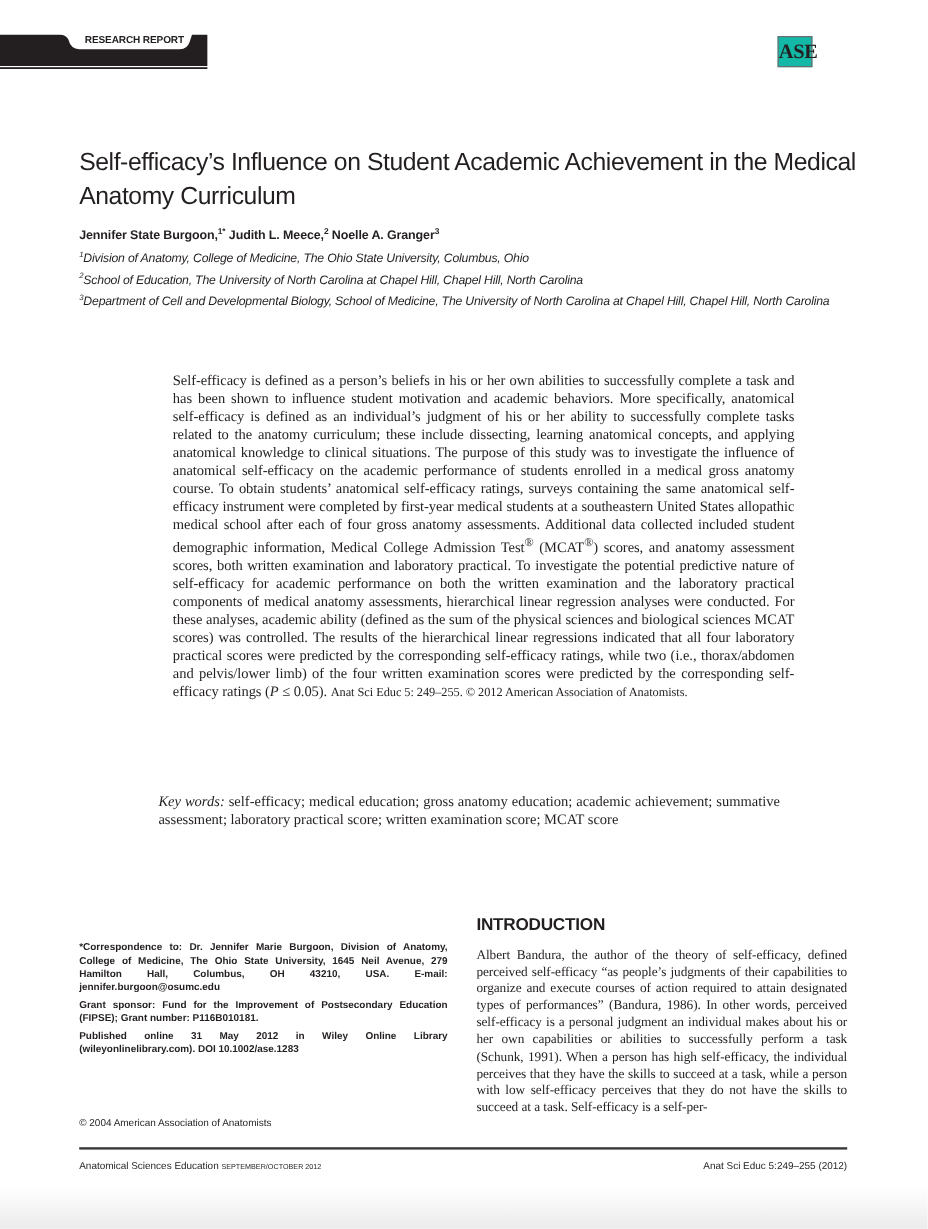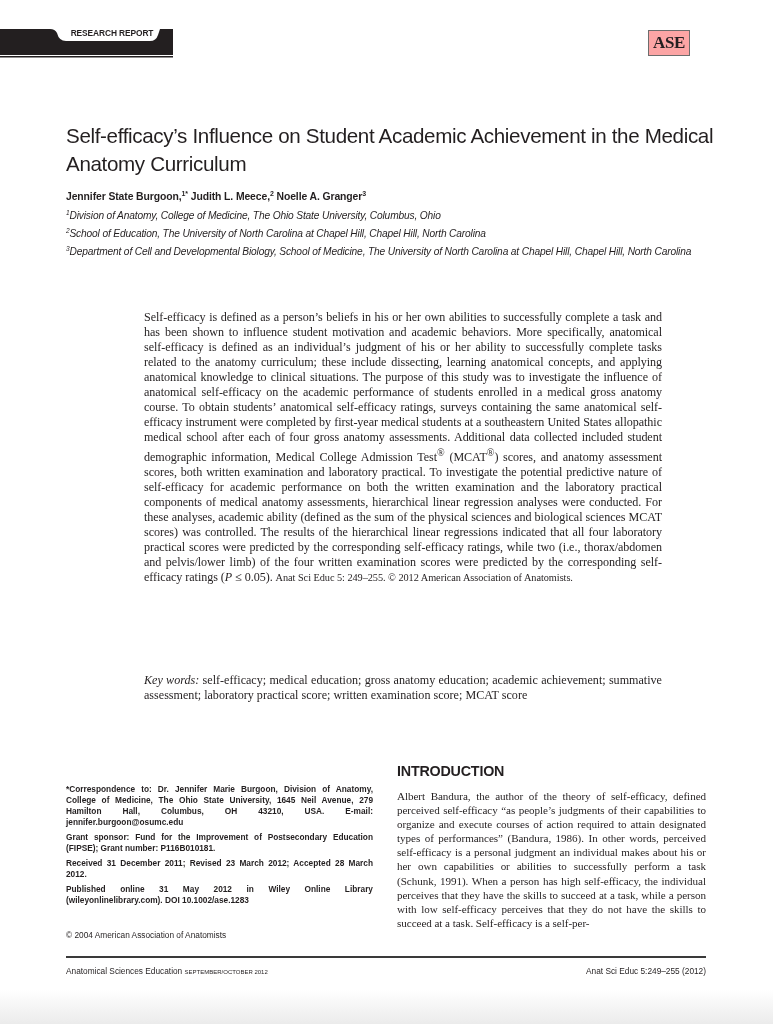--- a/index.html
+++ b/index.html
@@ -14,22 +14,22 @@
   }
   
   .header-bar { position: absolute; left: 0; top: 28px; width: 173px; height: 30px; }
   .header-bar svg { position: absolute; left: 0; top: 0; }
   .header-label {
     position: absolute; left: 60px; top: 28px; width: 104px; text-align: center;
     font-family: "Liberation Sans", sans-serif; font-size: 8.4px; font-weight: bold;
     letter-spacing: -0.1px; color: #231f20;
   }
   .ase-badge {
-    position: absolute; left: 648px; top: 30px; width: 42px; height: 26px;
-    border: 1px solid #6d6d6d; background: #fca5a5; box-sizing: border-box;
+    position: absolute; left: 648px; top: 30px; width: 29px; height: 26px;
+    border: 1px solid #6d6d6d; background: #14b8a6; box-sizing: border-box;
     font-family: "Liberation Serif", serif; font-weight: bold; font-size: 17px;
     text-align: center; line-height: 24px; color: #231f20; letter-spacing: -0.3px;
   }
   .title {
     position: absolute; left: 66px; top: 122px; width: 660px;
     font-family: "Liberation Sans", sans-serif; font-size: 20.6px; line-height: 28px;
     color: #231f20; letter-spacing: -0.35px; margin: 0; font-weight: normal;
   }
   .authors {
     position: absolute; left: 66px; top: 190px; width: 660px;
@@ -45,21 +45,21 @@
   .affils sup { font-size: 6.5px; }
   .affil { display: block; }
   .abstract {
     position: absolute; left: 128px; top: 294px; width: 518px;
     font-size: 12.1px; line-height: 15px; text-align: justify; margin: 16px;
     letter-spacing: -0.05px;
   }
   .abstract .cite { font-size: 10.3px; }
   .keywords {
     position: absolute; left: 128px; top: 657px; width: 518px;
-    font-size: 12.1px; line-height: 15px; text-align: justify; margin: 16px;
+    font-size: 12.1px; line-height: 15px; text-align: justify; margin: 4px;
   }
   .keywords .kw-label { font-style: italic; }
   .footnotes {
     position: absolute; left: 66px; top: 784px; width: 307px;
     font-family: "Liberation Sans", sans-serif; font-size: 8.3px; line-height: 11px;
     color: #231f20;
     font-weight: bold;
   }
   .footnotes p { margin: 0 0 4px 0; text-align: justify; }
   .copyright-left {
@@ -117,21 +117,20 @@
   <span class="affil"><sup>3</sup><span>Department of Cell and Developmental Biology, School of Medicine, The University of North Carolina at Chapel Hill, Chapel Hill, North Carolina</span></span>
 </div>
 
 <p class="abstract"><span>Self-efficacy is defined as a person’s beliefs in his or her own abilities to successfully complete a task and has been shown to influence student motivation and academic behaviors. More specifically, anatomical self-efficacy is defined as an individual’s judgment of his or her ability to successfully complete tasks related to the anatomy curriculum; these include dissecting, learning anatomical concepts, and applying anatomical knowledge to clinical situations. The purpose of this study was to investigate the influence of anatomical self-efficacy on the academic performance of students enrolled in a medical gross anatomy course. To obtain students’ anatomical self-efficacy ratings, surveys containing the same anatomical self-efficacy instrument were completed by first-year medical students at a southeastern United States allopathic medical school after each of four gross anatomy assessments. Additional data collected included student demographic information, Medical College Admission Test</span><sup>®</sup><span> (MCAT</span><sup>®</sup><span>) scores, and anatomy assessment scores, both written examination and laboratory practical. To investigate the potential predictive nature of self-efficacy for academic performance on both the written examination and the laboratory practical components of medical anatomy assessments, hierarchical linear regression analyses were conducted. For these analyses, academic ability (defined as the sum of the physical sciences and biological sciences MCAT scores) was controlled. The results of the hierarchical linear regressions indicated that all four laboratory practical scores were predicted by the corresponding self-efficacy ratings, while two (i.e., thorax/abdomen and pelvis/lower limb) of the four written examination scores were predicted by the corresponding self-efficacy ratings (</span><i>P</i><span> ≤ 0.05). </span><span class="cite">Anat Sci Educ 5: 249–255. © 2012 American Association of Anatomists.</span></p>
 
 <p class="keywords"><span class="kw-label">Key words:</span><span> self-efficacy; medical education; gross anatomy education; academic achievement; summative assessment; laboratory practical score; written examination score; MCAT score</span></p>
 
 <div class="footnotes">
   <p>*Correspondence to: Dr. Jennifer Marie Burgoon, Division of Anatomy, College of Medicine, The Ohio State University, 1645 Neil Avenue, 279 Hamilton Hall, Columbus, OH 43210, USA. E-mail: jennifer.burgoon@osumc.edu</p>
   <p>Grant sponsor: Fund for the Improvement of Postsecondary Education (FIPSE); Grant number: P116B010181.</p>
-  <p>Received 31 December 2011; Revised 23 March 2012; Accepted 28 March 2012.</p>
   <p>Published online 31 May 2012 in Wiley Online Library (wileyonlinelibrary.com). DOI 10.1002/ase.1283</p>
 </div>
 <div class="copyright-left">© 2004 American Association of Anatomists</div>
 
 <h2 class="intro-heading">INTRODUCTION</h2>
 <p class="intro-body">Albert Bandura, the author of the theory of self-efficacy, defined perceived self-efficacy “as people’s judgments of their capabilities to organize and execute courses of action required to attain designated types of performances” (Bandura, 1986). In other words, perceived self-efficacy is a personal judgment an individual makes about his or her own capabilities or abilities to successfully perform a task (Schunk, 1991). When a person has high self-efficacy, the individual perceives that they have the skills to succeed at a task, while a person with low self-efficacy perceives that they do not have the skills to succeed at a task. Self-efficacy is a self-per-</p>
 
 <div class="footer-rule"></div>
 <div class="footer-left">
   <span>Anatomical Sciences Education</span>

